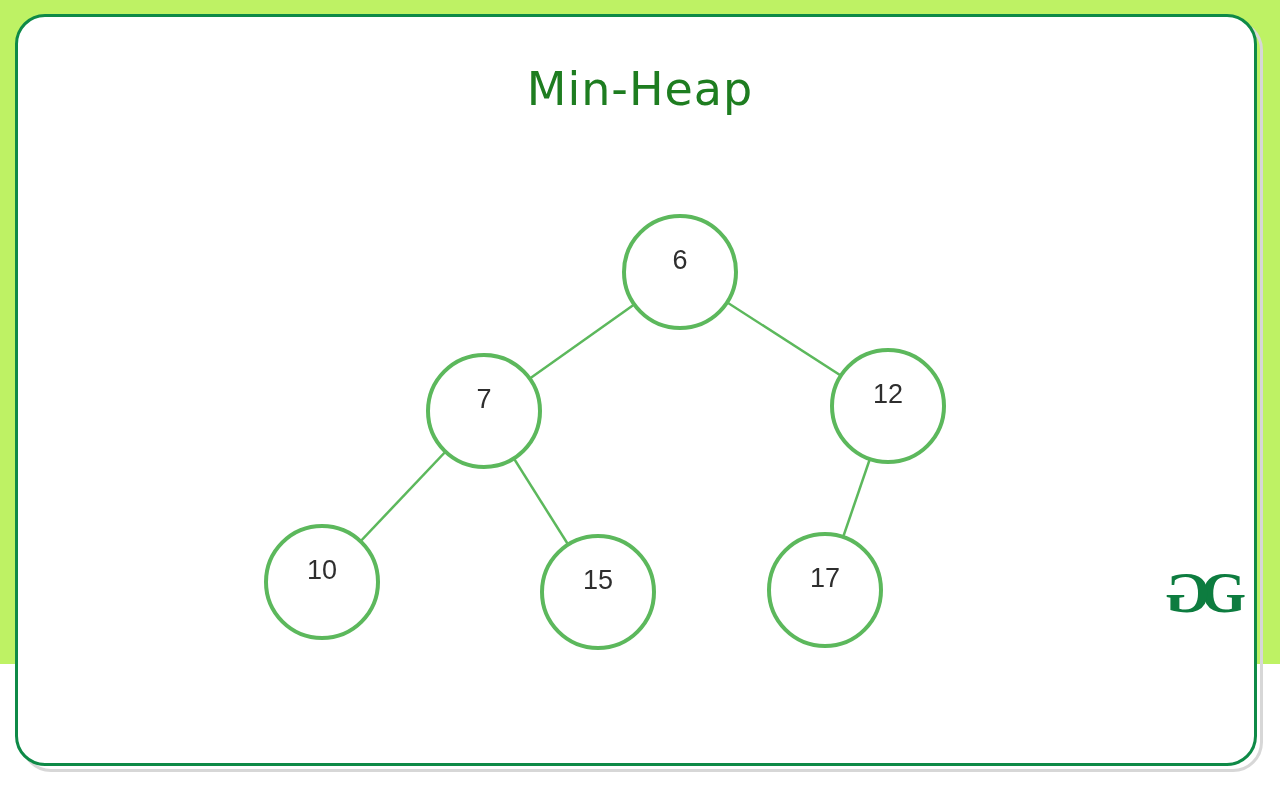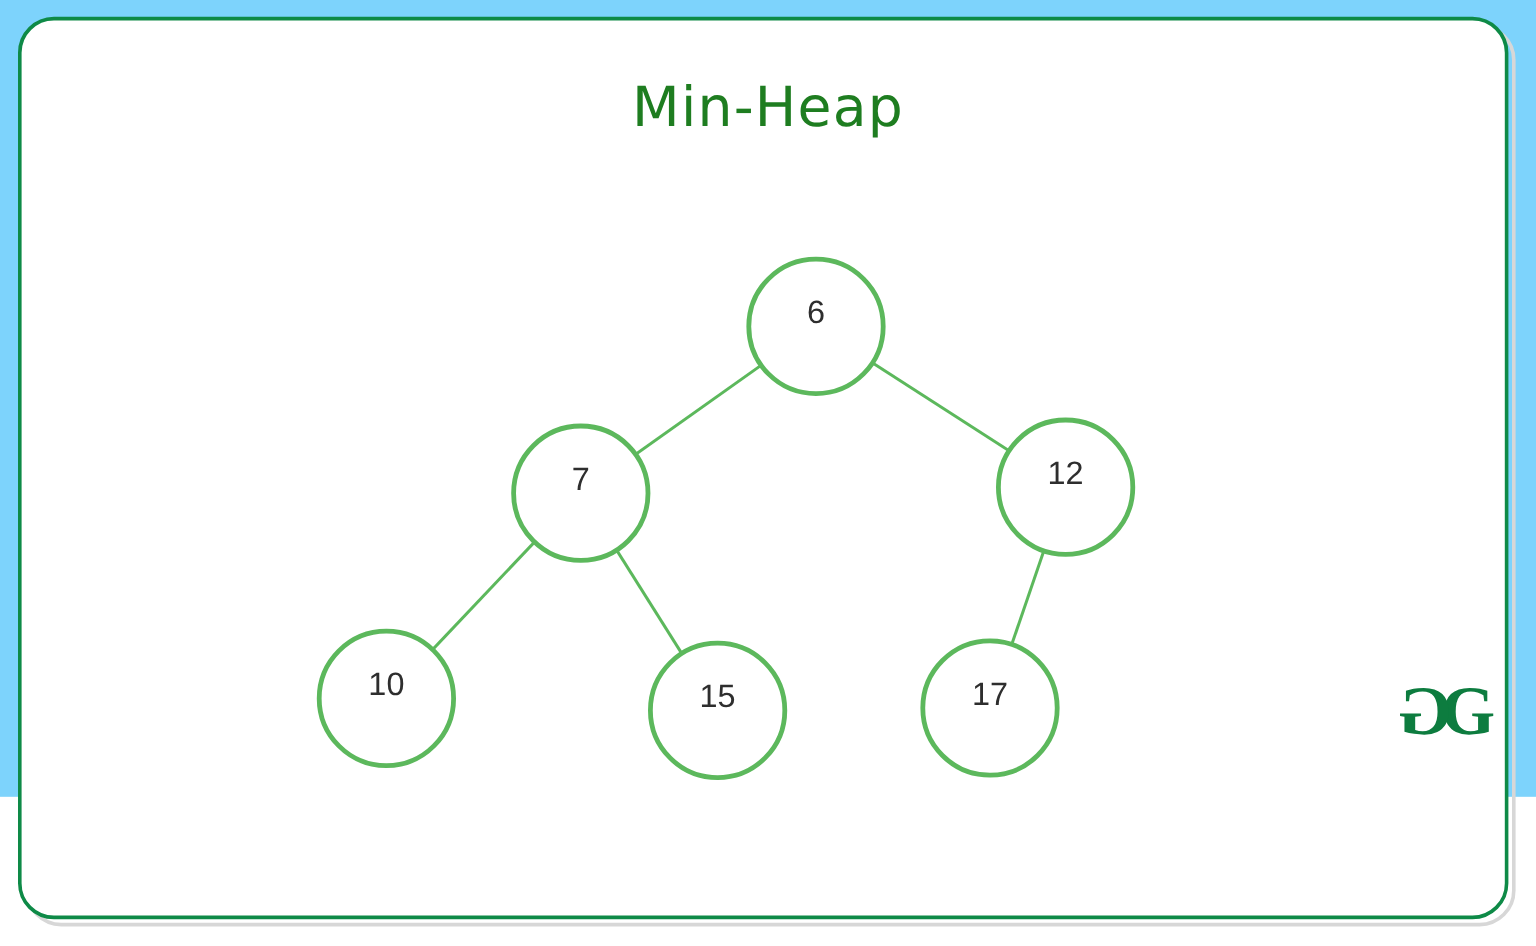--- a/index.html
+++ b/index.html
@@ -8,21 +8,21 @@
     width: 1280px;
     height: 788px;
     background: #ffffff;
     font-family: "DejaVu Sans", "Liberation Sans", sans-serif;
     overflow: hidden;
   }
   .stage {
     position: relative;
     width: 1280px;
     height: 664px;
-    background: #7dd3fc;
+    background: #bef264;
   }
   .frame-shadow {
     position: absolute;
     left: 21px;
     top: 20px;
     width: 1242px;
     height: 752px;
     border: 3px solid #d7d7d7;
     border-radius: 30px;
     box-sizing: border-box;

